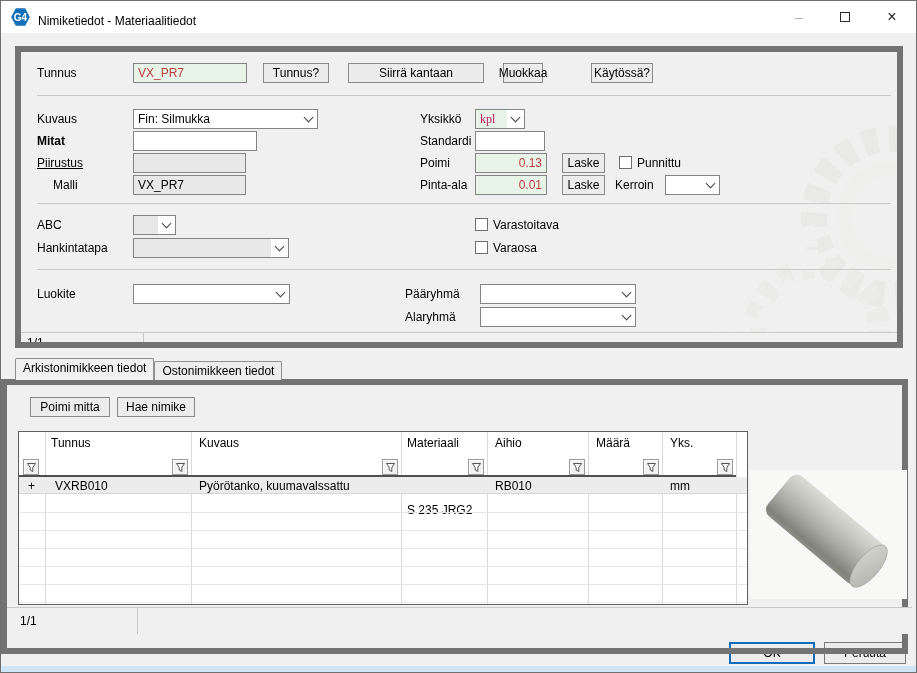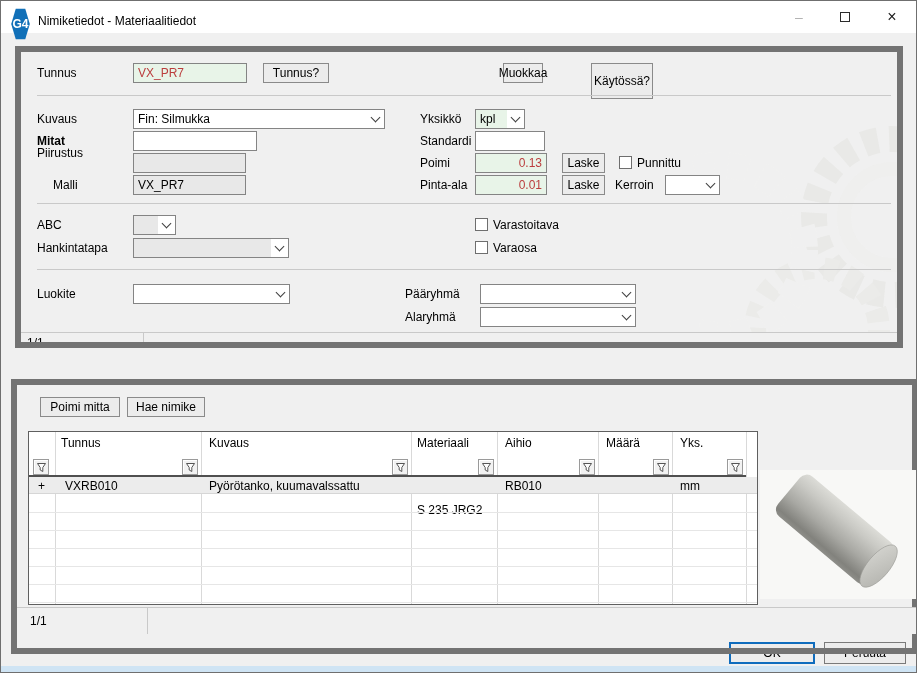--- a/index.html
+++ b/index.html
@@ -13,34 +13,34 @@
   .lbl { display:flex; align-items:center; white-space:nowrap; }
   .btn { display:flex; align-items:center; justify-content:center; background:#ececec;
          border:1px solid #8a8a8a; white-space:nowrap; cursor:default; }
   .field { display:flex; align-items:center; padding:0 4px; background:#fff; border:1px solid #848484; overflow:hidden; white-space:nowrap; }
   .field.green { background:#e8f4e8; color:#bb3e3e; }
   .field.gray  { background:#e8e8e8; }
   .field.right { justify-content:flex-end; }
   .combo { display:flex; background:#fff; border:1px solid #848484; }
   .combo .val { flex:1; display:flex; align-items:center; padding-left:4px; overflow:hidden; white-space:nowrap; }
   .combo.gray .val { background:#e8e8e8; }
-  .combo.green .val { background:#e8f4e8; color:#000000; }
+  .combo.green .val { background:#e8f4e8; color:#be185d;font-family:Liberation Serif, serif; }
   .combo .arr { width:17px; display:flex; align-items:center; justify-content:center; }
   .chev { width:7px; height:7px; border-right:1.3px solid #3f3f3f; border-bottom:1.3px solid #3f3f3f;
           transform:rotate(45deg); margin-top:-4px; }
   .cb { width:13px; height:13px; background:#fff; border:1px solid #6e6e6e; }
   .sep { border-top:1px solid #c9c9c9; height:0; }
   .panel { border:6px solid #737373; }
 
   
   .titlebar { left:0; top:0; width:100%; height:32px; background:#fff; }
-  .appicon { left:10px; top:7px; width:19px; height:32px; background:#1170b8; color:#fff;
+  .appicon { left:10px; top:7px; width:19px; height:18px; background:#1170b8; color:#fff;
              clip-path:polygon(25% 2%, 75% 2%, 99% 50%, 75% 98%, 25% 98%, 1% 50%);
              display:flex; align-items:center; justify-content:center;
-             font-size:12px; font-weight:bold; }
+             font-size:10px; font-weight:bold; }
   .winbtn { top:0; width:46px; height:32px; display:flex; align-items:center; justify-content:center; }
 
   
   .tab { display:flex; align-items:flex-start; justify-content:center; background:#f0f0f0;
          border:1px solid #8f8f8f; border-bottom:none; border-radius:2px 2px 0 0;
          padding:2px 7px 0 7px; white-space:nowrap; }
 
   
   .tbl { background:#fff; border:1px solid #5f5f5f; overflow:hidden; }
   .vline { border-left:1px solid #d9d9d9; top:0; bottom:0; width:0; }
@@ -75,35 +75,36 @@
         <circle cx="200" cy="95" r="78" stroke="#e9e9e7" stroke-width="26" stroke-dasharray="15 11"></circle>
         <circle cx="200" cy="95" r="48" stroke="#efefee" stroke-width="14"></circle>
         <circle cx="125" cy="208" r="62" stroke="#ebebe9" stroke-width="22" stroke-dasharray="13 10"></circle>
         <circle cx="28" cy="128" r="85" stroke="#f1f1f0" stroke-width="26" stroke-dasharray="20 14"></circle>
       </g>
     </svg>
 
     <div class="abs lbl" style="left:16px; top:11px; height:20px;">Tunnus</div>
     <div class="abs field green" style="left:112px; top:11px; width:114px; height:20px;">VX_PR7</div>
     <div class="abs btn" style="left:242px; top:11px; width:66px; height:20px;text-align:center;">Tunnus?</div>
+    <div class="abs btn" style="left:327px; top:11px; width:136px; height:20px;">Siirrä kantaan</div>
     <div class="abs btn" style="left:482px; top:11px; width:40px; height:20px;">Muokkaa</div>
-    <div class="abs btn" style="left:570px; top:11px; width:62px; height:36px;">Käytössä?</div>
+    <div class="abs btn" style="left:570px; top:11px; width:62px; height:20px;">Käytössä?</div>
 
     <div class="abs sep" style="left:16px; width:854px; top:43px;"></div>
 
     <div class="abs lbl" style="left:16px; top:57px; height:20px;">Kuvaus</div>
-    <div class="abs combo" style="left:112px; top:57px; width:252px; height:20px;align-items:center;">
+    <div class="abs combo" style="left:112px; top:57px; width:185px; height:20px;align-items:center;">
       <div class="val">Fin: Silmukka</div>
       <div class="arr">
           <span class="chev"></span>
         </div>
     </div>
     <div class="abs lbl" style="left:16px; top:79px; height:20px;font-weight:bold;">Mitat</div>
     <div class="abs field" style="left:112px; top:79px; width:124px; height:20px;"></div>
-    <div class="abs lbl" style="left:16px; top:91px; height:20px;">Piirustus</div>
+    <div class="abs lbl" style="left:16px; top:101px; height:20px;text-decoration:underline;">Piirustus</div>
     <div class="abs field gray" style="left:112px; top:101px; width:113px; height:20px;"></div>
     <div class="abs lbl" style="left:32px; top:123px; height:20px;">Malli</div>
     <div class="abs field gray" style="left:112px; top:123px; width:113px; height:20px;">VX_PR7</div>
 
     <div class="abs lbl" style="left:399px; top:57px; height:20px;">Yksikkö</div>
     <div class="abs combo green" style="left:454px; top:57px; width:50px; height:20px;">
       <div class="val">kpl</div>
       <div class="arr">
           <span class="chev"></span>
         </div>
@@ -172,22 +173,26 @@
           <span class="chev"></span>
         </div>
     </div>
 
     <div class="abs" style="left:0; top:280px; width:886px; height:20px; border-top:1px solid #c9c9c9; background:#f0f0f0;">
       <div class="lbl" style="padding-left:6px; height:20px;">1/1</div>
       <div class="abs" style="left:122px; top:0; height:20px; border-left:1px solid #c9c9c9;"></div>
     </div>
   </div>
 
-
-  <div class="abs panel" style="left:10px; top:378px; width:907px; height:275px; z-index:2;">
+  <div class="abs" style="left:14px; top:357px; height:22px; display:flex; align-items:flex-end; z-index:3;">
+    <div class="tab" style="height:22px; z-index:3;">Arkistonimikkeen tiedot</div>
+    <div class="tab" style="height:19px; margin-bottom:0; background:#ededed;">Ostonimikkeen tiedot</div>
+  </div>
+
+  <div class="abs panel" style="left:0; top:378px; width:907px; height:275px; z-index:2;">
 
     <div class="abs btn" style="left:23px; top:12px; width:80px; height:20px;">Poimi mitta</div>
     <div class="abs btn" style="left:110px; top:12px; width:78px; height:20px;">Hae nimike</div>
 
     <div class="abs tbl" style="left:11px; top:46px; width:730px; height:174px;">
 
       <div class="abs vline" style="left:26px;"></div>
       <div class="abs vline" style="left:172px;"></div>
       <div class="abs vline" style="left:382px;"></div>
       <div class="abs vline" style="left:468px;"></div>

